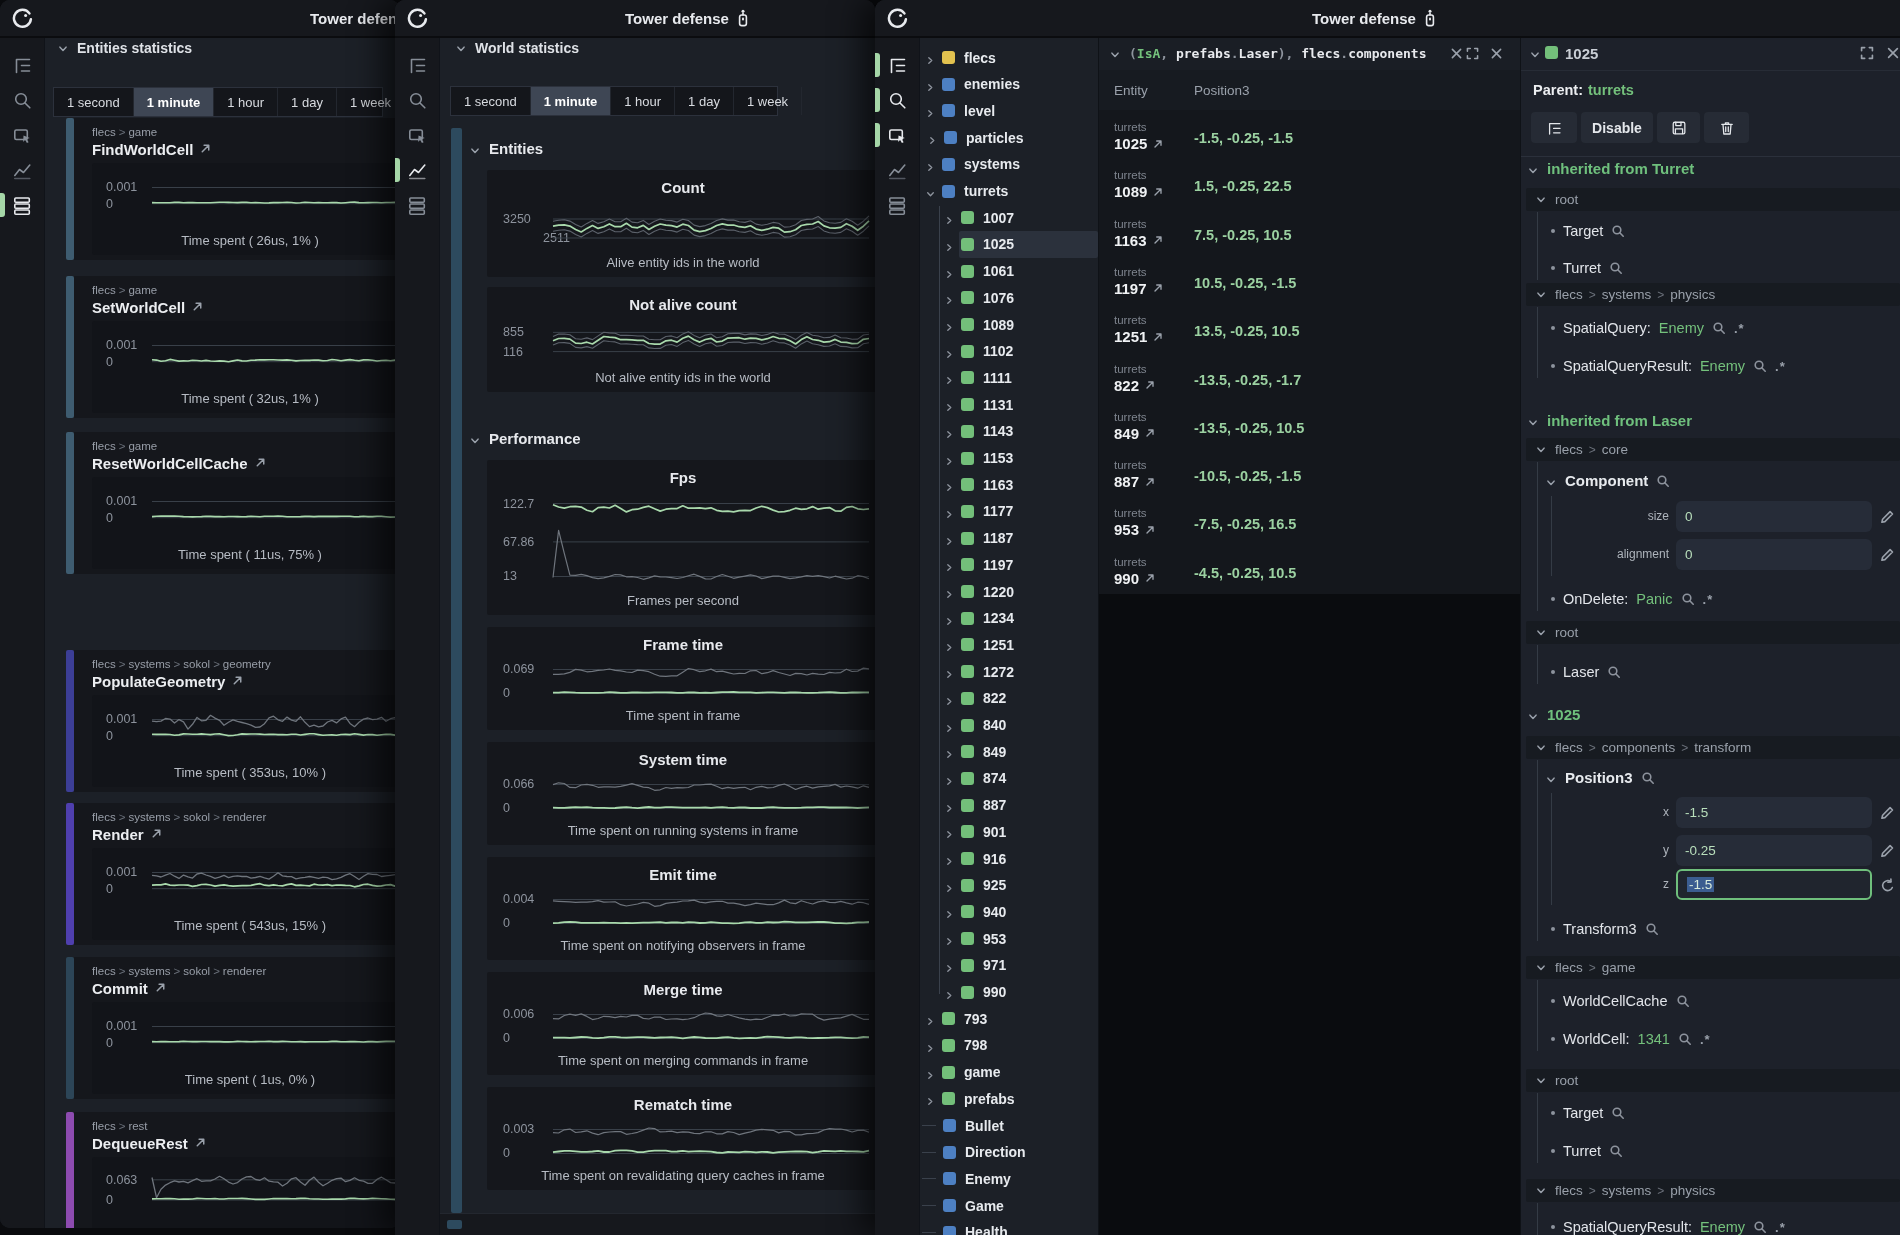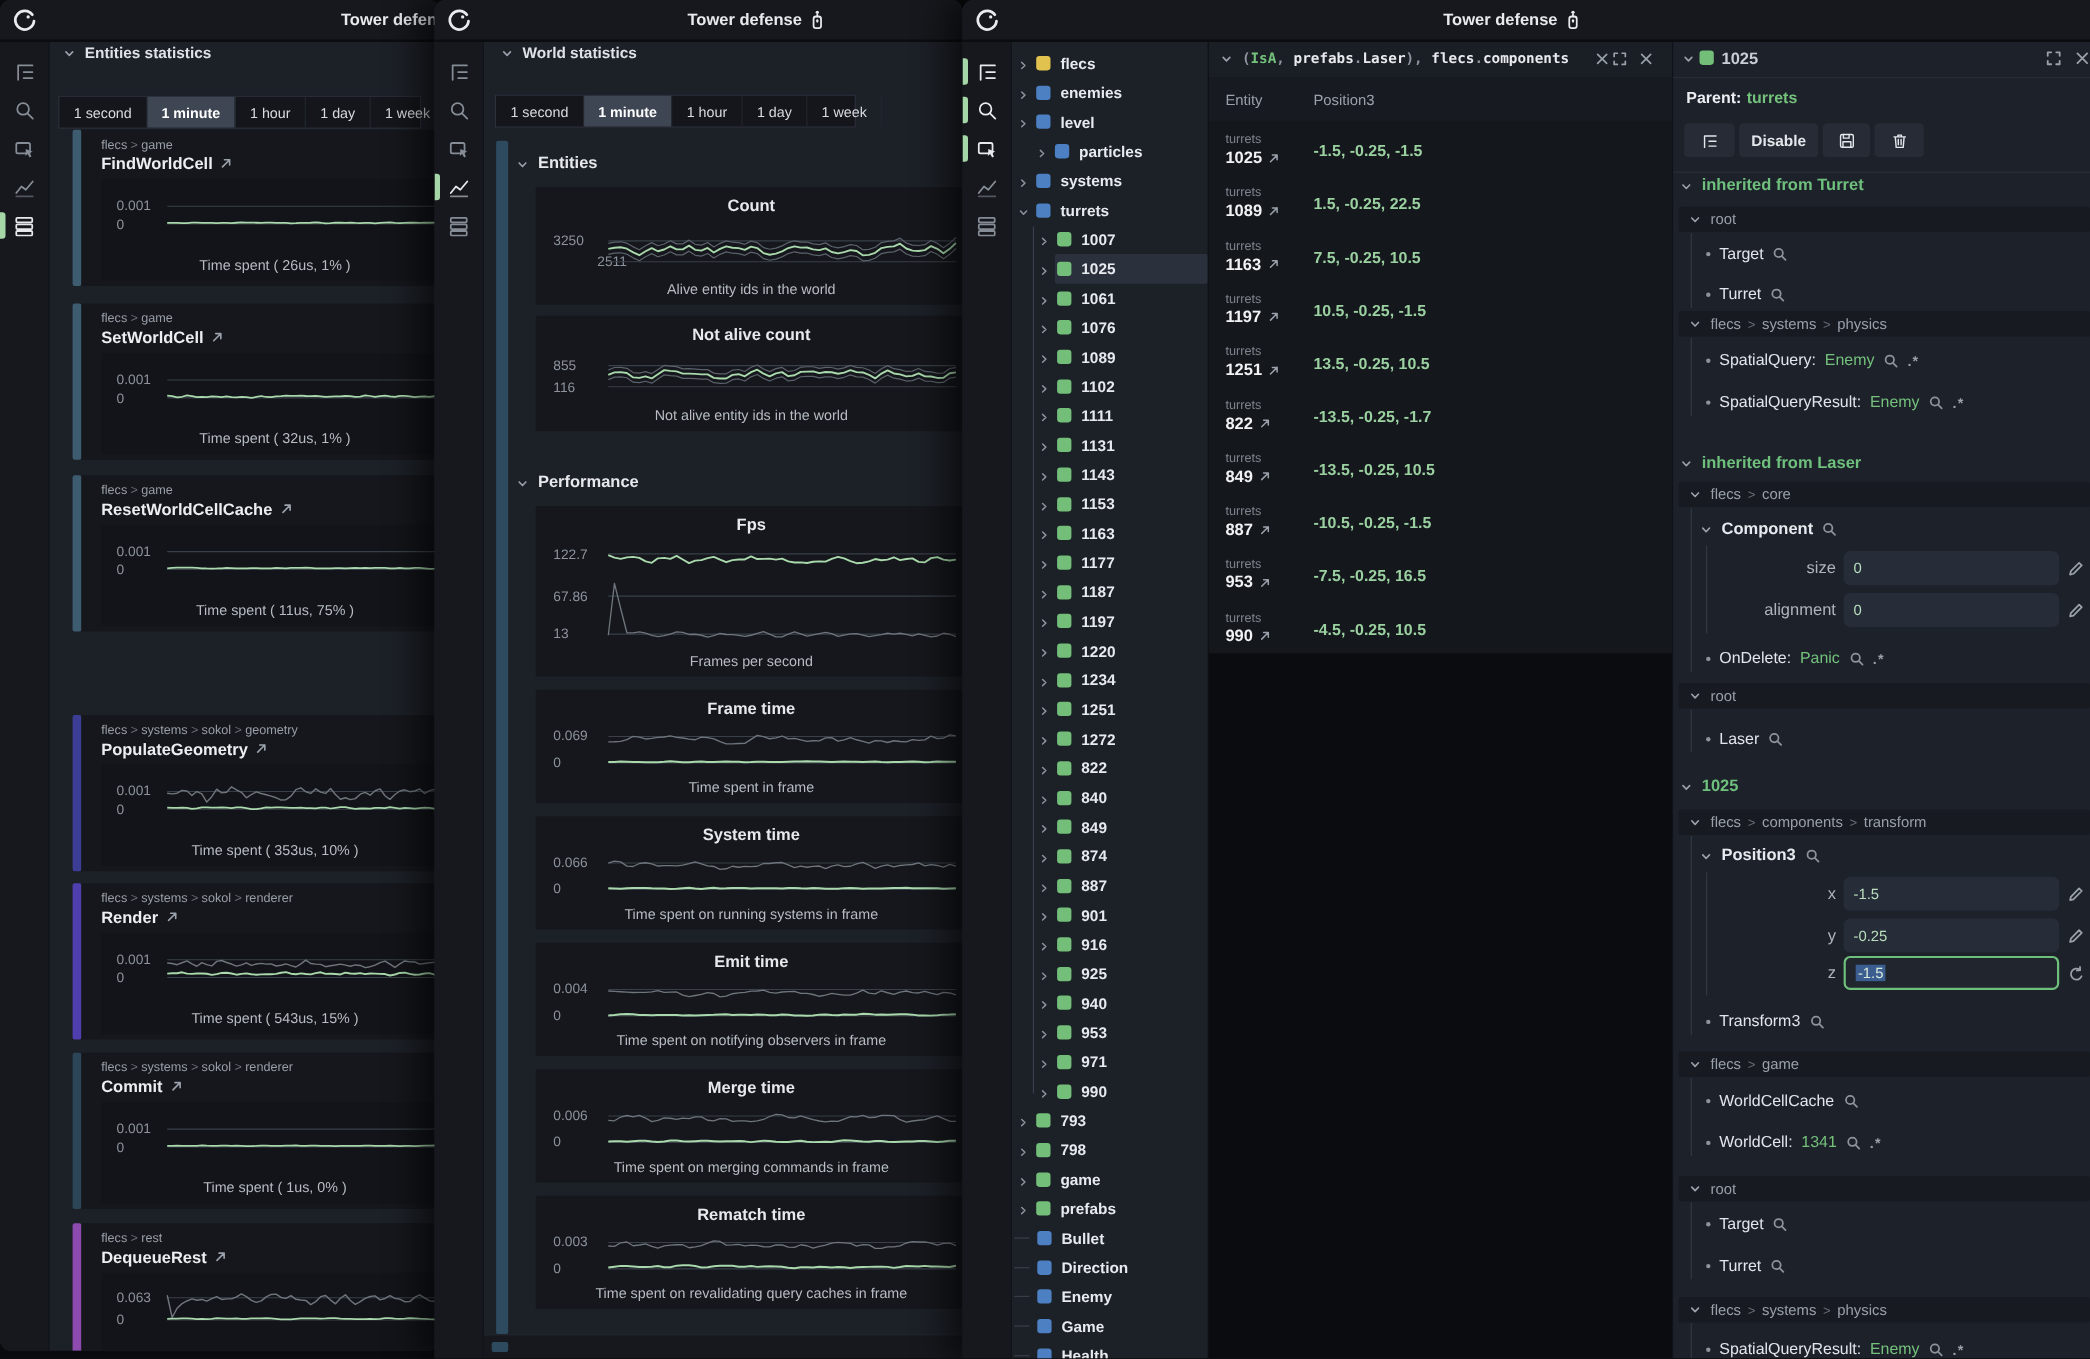--- a/index.html
+++ b/index.html
@@ -87,21 +87,21 @@
   .ibar{position:absolute;left:5px;right:0;height:23px;background:#171b21;border-radius:2px;display:flex;align-items:center;padding-left:9px;color:#99a0aa;font-size:13.5px;}
   .ibar .chev{margin-right:8px;}
   .ibar .bsep{color:#6a707a;padding:0 6px;font-size:12px;}
   .iitem{position:absolute;left:30px;display:flex;align-items:center;gap:8px;font-size:14.5px;color:#e2e5ea;height:20px;white-space:nowrap;}
   .dot{width:4px;height:4px;border-radius:50%;background:#8d939d;flex:0 0 auto;}
   .ival{color:#74c17c;}
   .mag{width:14px;height:14px;color:#8d939d;flex:0 0 auto;}
   .pair{color:#9aa1ab;font-size:13px;font-weight:700;letter-spacing:1px;}
   .icomp{position:absolute;left:24px;display:flex;gap:8px;align-items:center;font-size:15px;font-weight:600;color:#e7eaee;white-space:nowrap;}
   .ifield{position:absolute;left:0;height:31px;}
-  .flabel{position:absolute;left:0;width:148px;text-align:right;line-height:31px;font-size:15px;color:#aeb4bc;}
+  .flabel{position:absolute;left:0;width:148px;text-align:right;line-height:31px;font-size:12px;color:#aeb4bc;}
   .finput{position:absolute;left:155px;width:196px;height:31px;box-sizing:border-box;background:#262c38;border-radius:6px;display:flex;align-items:center;padding-left:9px;font-size:13.5px;color:#b9dfbc;}
   .finput.editing{border:2px solid #6fbf7c;background:#20252e;}
   .finput.editing .selv{background:#3b5d90;color:#d9ebdc;padding:0 2px;}
   .fic{position:absolute;left:358px;top:8px;width:15px;height:15px;color:#9aa1ab;}
   .iguide{position:absolute;width:1px;background:#343b45;}
 </style>
 </head>
 <body>
 
 <div id="stage">
@@ -583,21 +583,21 @@
         <div class="trow" style="top: 61.4px;">
           <div class="trin" style="left: 6px;">
             <span class="tarrow"><svg viewBox="0 0 13 13" width="100%" height="100%" fill="none" stroke="currentColor" stroke-width="1.6" stroke-linecap="round" stroke-linejoin="round">
                 <path d="M4.5 3.2 L8 6.5 L4.5 9.8"></path>
               </svg></span>
             <span class="sq b"></span>
             <span class="tlabel">level</span>
           </div>
         </div>
         <div class="trow" style="top: 88.1px;">
-          <div class="trin" style="left: 23px;">
+          <div class="trin" style="left: 8px;">
             <span class="tarrow"><svg viewBox="0 0 13 13" width="100%" height="100%" fill="none" stroke="currentColor" stroke-width="1.6" stroke-linecap="round" stroke-linejoin="round">
                 <path d="M4.5 3.2 L8 6.5 L4.5 9.8"></path>
               </svg></span>
             <span class="sq b"></span>
             <span class="tlabel">particles</span>
           </div>
         </div>
         <div class="trow" style="top: 114.8px;">
           <div class="trin" style="left: 6px;">
             <span class="tarrow"><svg viewBox="0 0 13 13" width="100%" height="100%" fill="none" stroke="currentColor" stroke-width="1.6" stroke-linecap="round" stroke-linejoin="round">

